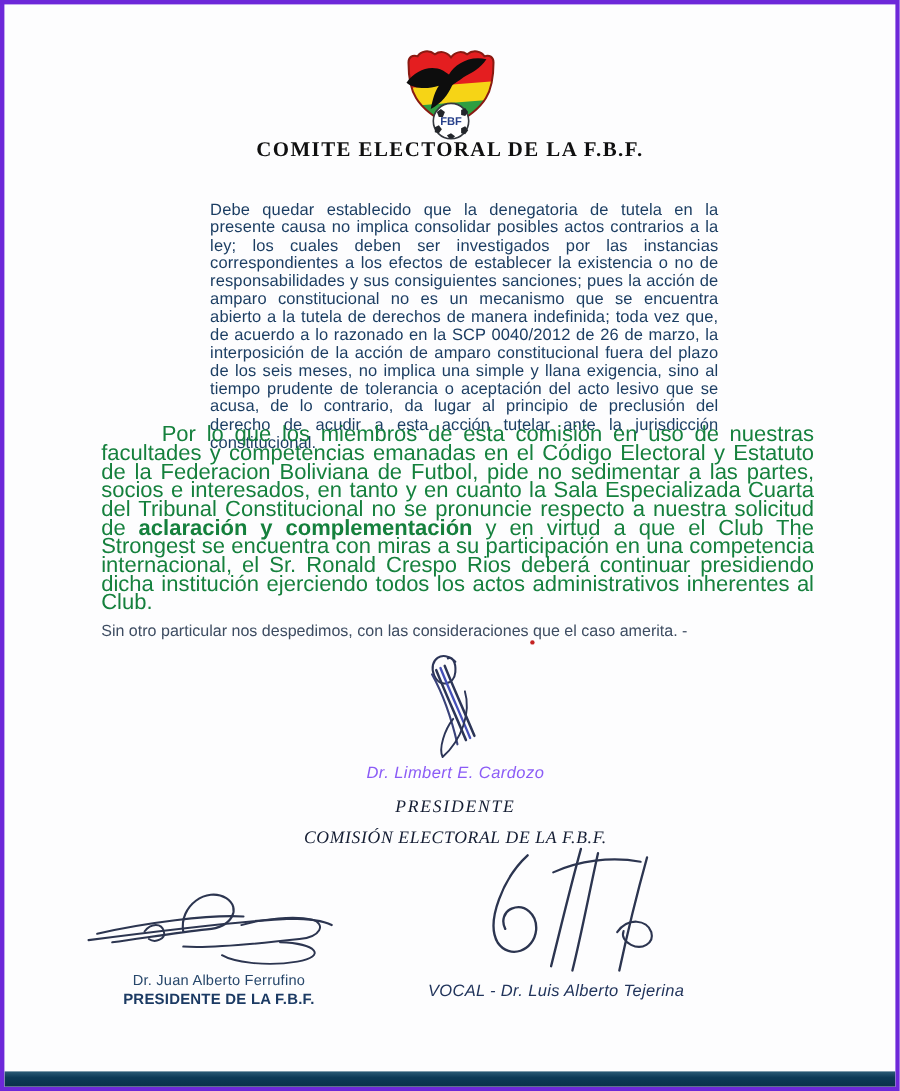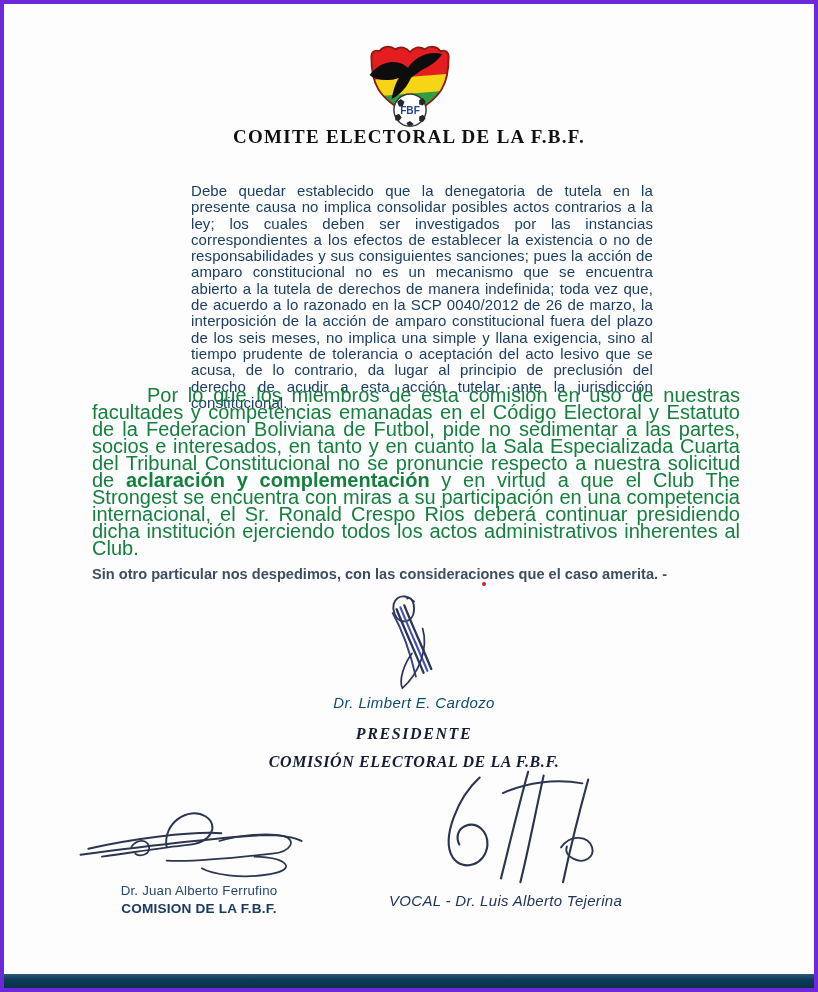--- a/index.html
+++ b/index.html
@@ -55,21 +55,20 @@
     text-indent: 55px;
     color: #15803d;
   }
   .closing-line {
     position: absolute;
     left: 88px;
     top: 562px;
     width: 660px;
     font-size: 14.6px;
     color: #3e4d62;
-    font-weight: bold;
   }
   .red-dot {
     position: absolute;
     left: 478px;
     top: 578px;
     width: 4px;
     height: 4px;
     border-radius: 50%;
     background: #c42222;
   }
@@ -80,44 +79,44 @@
   .sig-vocal { left: 412px; top: 760px; }
 
   .name-president {
     position: absolute;
     left: 270px;
     top: 690px;
     width: 280px;
     text-align: center;
     font-style: italic;
     font-size: 15px;
-    color: #0c4a6e;
+    color: #8b5cf6;
     letter-spacing: 0.4px;
   }
   .role-presidente {
     position: absolute;
     left: 270px;
     top: 721px;
     width: 280px;
     text-align: center;
     font-family: "Liberation Serif", serif;
-    font-weight: bold;
+    font-weight: normal;
     font-style: italic;
     font-size: 16px;
     letter-spacing: 1.6px;
     color: #141d33;
   }
   .role-comision {
     position: absolute;
     left: 210px;
     top: 749px;
     width: 400px;
     text-align: center;
     font-family: "Liberation Serif", serif;
-    font-weight: bold;
+    font-weight: normal;
     font-style: italic;
     font-size: 16px;
     letter-spacing: 0.6px;
     color: #141d33;
   }
   .vice-block {
     position: absolute;
     left: 70px;
     top: 879px;
     width: 250px;
@@ -208,21 +207,21 @@
       <path d="M16,54 C60,44 120,36 152,38" stroke="#2c3550" stroke-width="2"></path>
       <path d="M96,52 C92,28 118,10 136,21 C150,30 142,48 118,50 C90,53 60,58 30,62" stroke="#2c3550" stroke-width="2"></path>
       <path d="M8,60 C70,52 150,42 196,40 C212,40 226,42 234,46" stroke="#2c3550" stroke-width="2"></path>
       <path d="M60,52 C66,44 76,44 78,52 C80,59 70,63 64,59" stroke="#2c3550" stroke-width="1.8"></path>
       <path d="M150,46 C170,40 200,37 216,41 C229,45 224,57 204,59 C160,64 120,68 96,66" stroke="#2c3550" stroke-width="1.8"></path>
       <path d="M186,62 C220,63 230,75 202,80 C172,85 142,80 132,74" stroke="#2c3550" stroke-width="1.8"></path>
     </svg>
   </div>
   <div class="vice-block">
     <div class="vice-name">Dr. Juan Alberto Ferrufino</div>
-    <div class="vice-role2">COMISION DE LA F.B.F.</div>
+    <div class="vice-role2">PRESIDENTE DE LA F.B.F.</div>
   </div>
 
   <div class="sig sig-vocal">
     <svg width="232" height="126" viewBox="0 0 232 130">
       <path d="M62,14 C40,34 22,76 34,96 C45,112 68,104 70,84 C71,69 59,59 47,64 C40,67 37,75 41,83" stroke="#2c3550" stroke-width="2.2"></path>
       <path d="M112,8 C102,44 92,86 84,118" stroke="#2c3550" stroke-width="2.2"></path>
       <path d="M128,12 C120,48 112,90 104,122" stroke="#2c3550" stroke-width="2.2"></path>
       <path d="M86,30 C110,19 140,15 168,20" stroke="#2c3550" stroke-width="2"></path>
       <path d="M174,16 C164,52 154,94 148,122" stroke="#2c3550" stroke-width="2.2"></path>
       <path d="M146,86 C156,72 174,74 178,86 C181,97 169,103 159,98 C153,95 150,90 152,85" stroke="#2c3550" stroke-width="2"></path>

